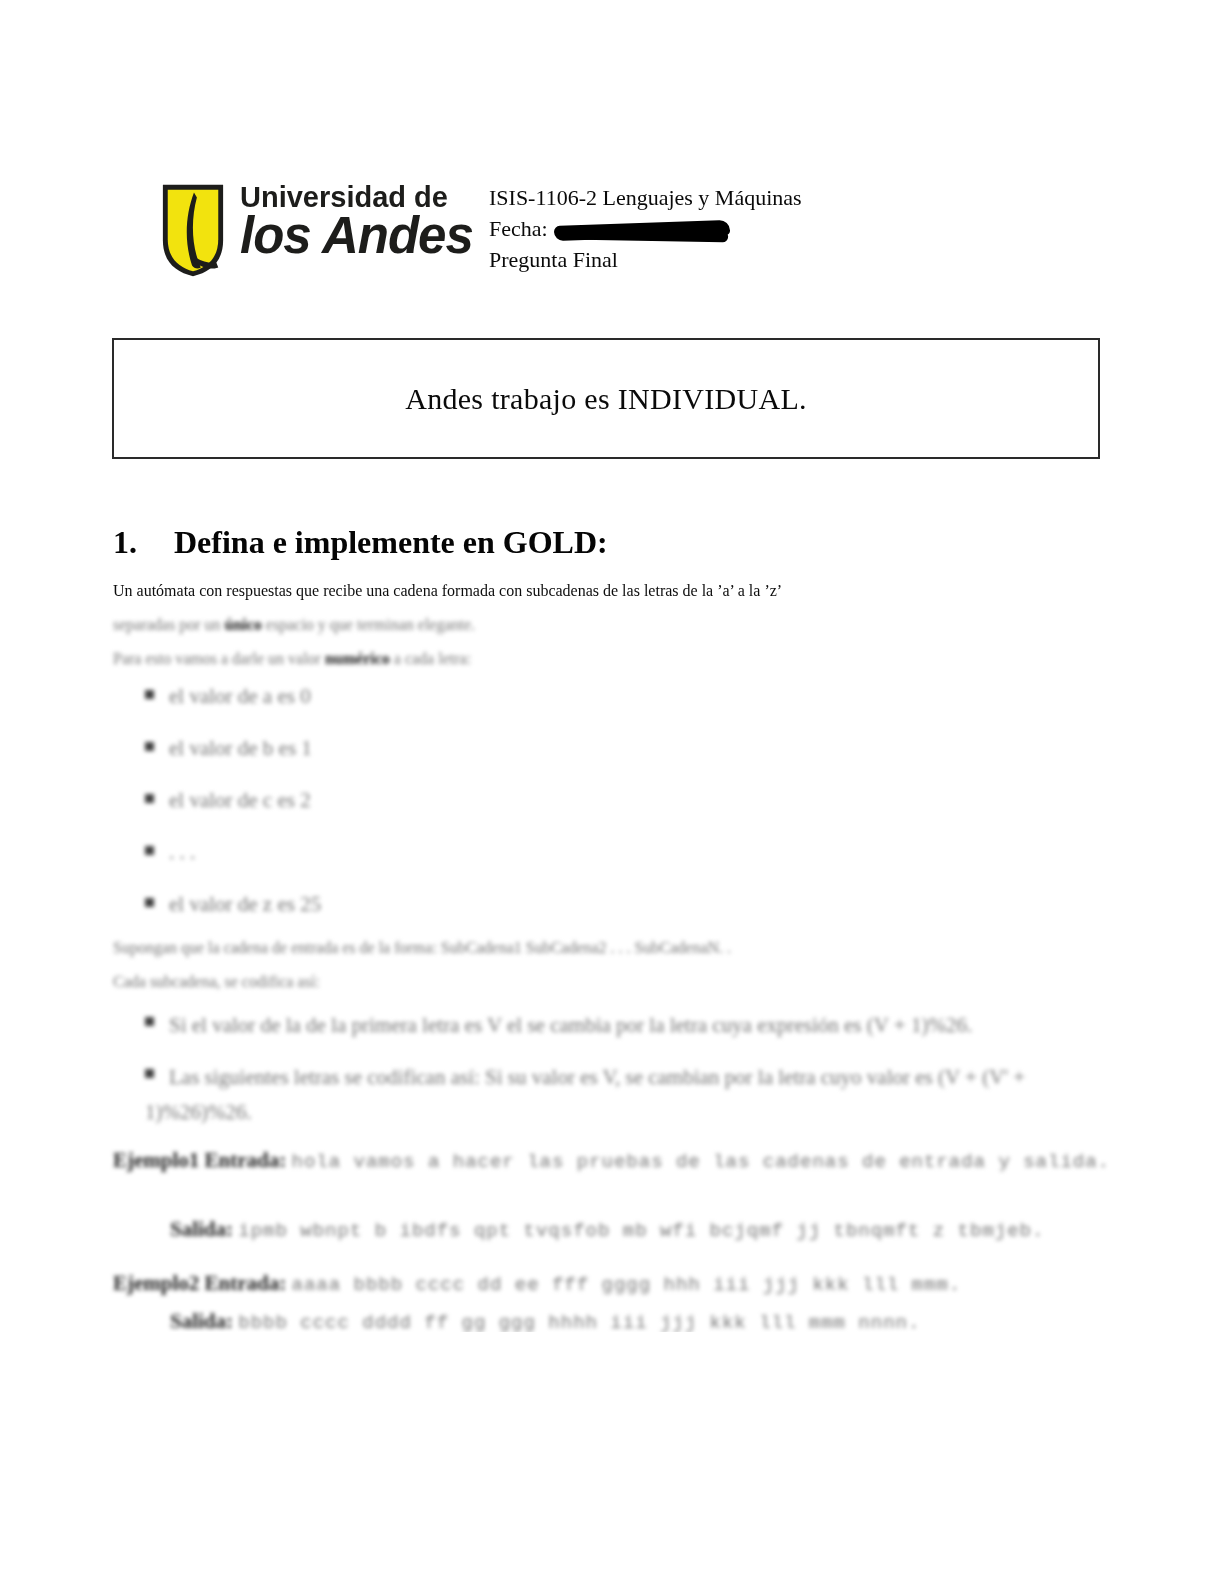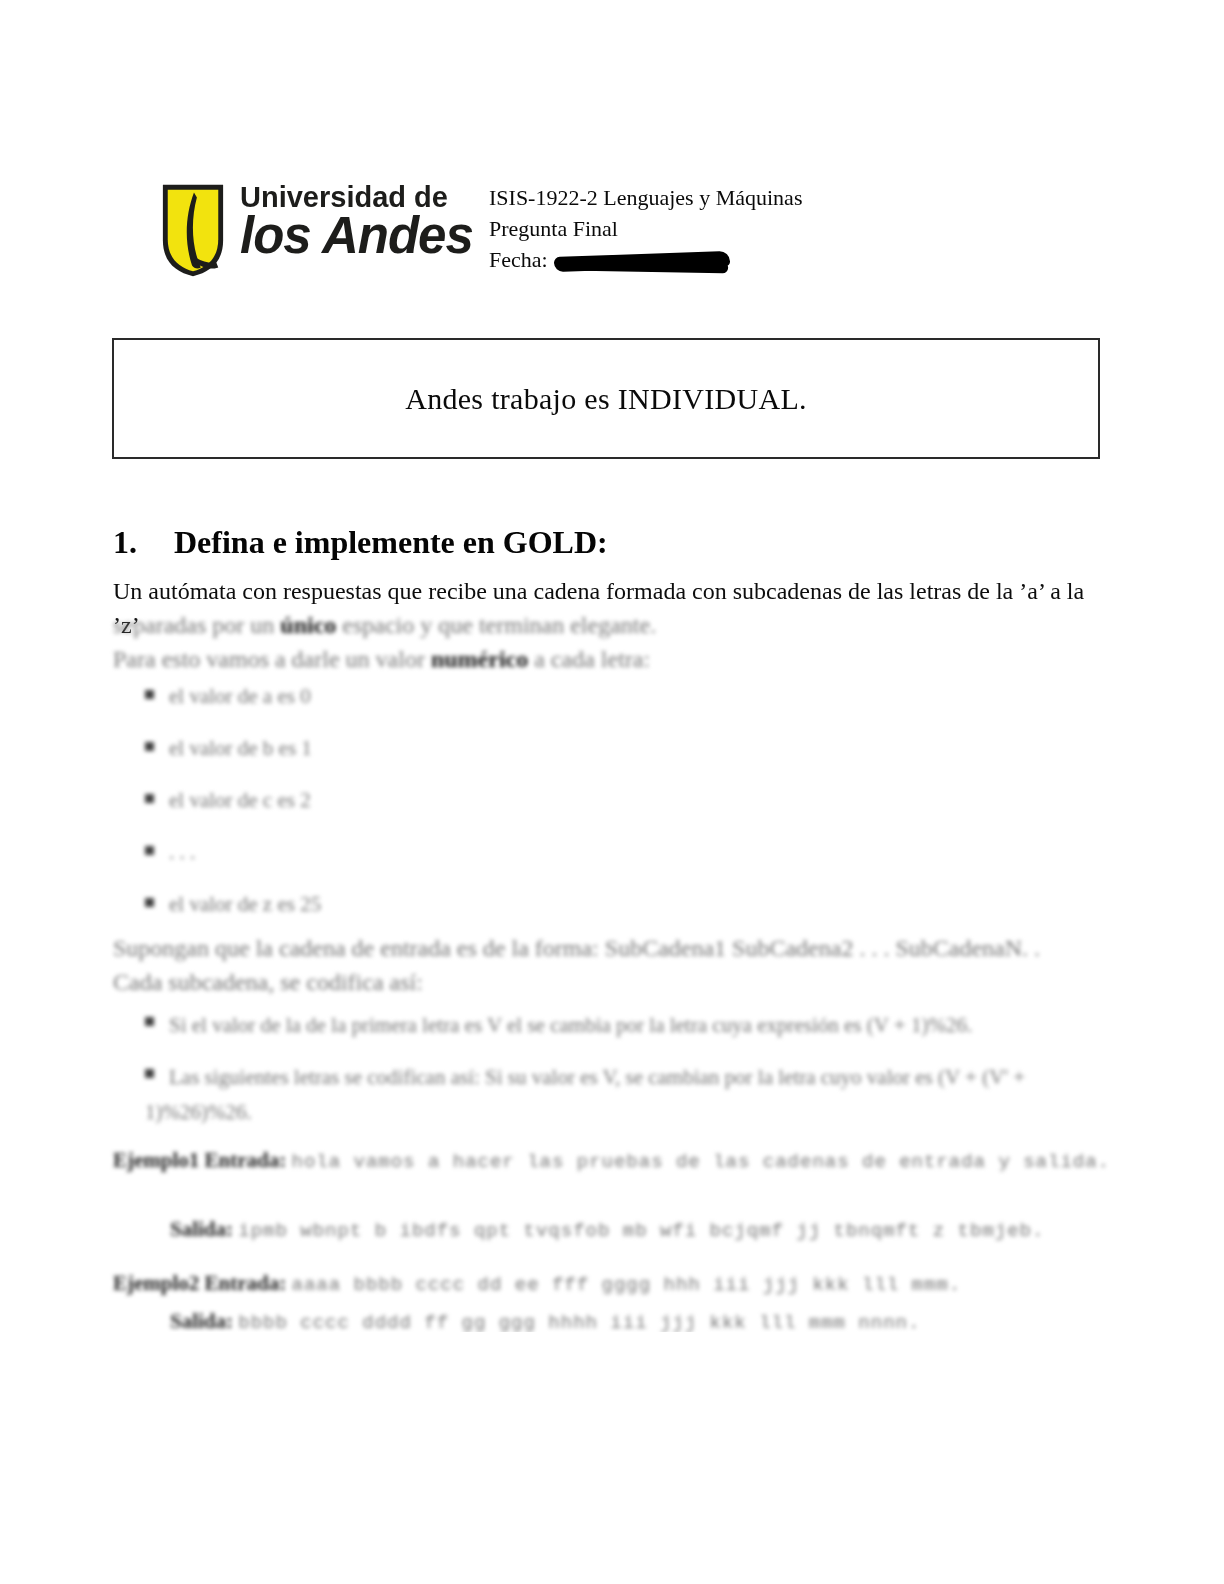--- a/index.html
+++ b/index.html
@@ -21,21 +21,21 @@
   
   .notice-box{width:984px;height:117px;border:2px solid #2a2a2a;
           display:flex;align-items:center;justify-content:center;}
   .notice-text{font-size:30px;letter-spacing:.3px;color:#0a0a0a;}
 
   
   .sec-head{font-size:32px;font-weight:bold;color:#050505;}
   .sec-num{display:inline-block;margin-right:37px;}
 
   
-  .body-line{font-size:24px;line-height:34px;color:#0d0d0d;}
+  .body-line{font-size:16px;line-height:34px;color:#0d0d0d;}
 
   
   .blur{filter:blur(2.3px);color:#767676;}
   .blur .smudge-bold{color:#141414;font-weight:bold;}
   .blur .lbl{color:#242424;font-weight:bold;}
   .mono{font-family:"Liberation Mono",monospace;font-size:19px;}
 
   
   .vlist{list-style:none;margin:0;padding:0;}
   .vlist li{margin-bottom:31px;font-size:21px;line-height:21px;}
@@ -61,25 +61,25 @@
       <path d="M36 11 C27 35 26 62 34 86 C36 89 40 90 43 88 C33 66 33 38 39 16 Z" fill="#1d1d1b"></path>
       <path d="M38 78 C45 82 52 84 59 83 L61 88 C52 91 44 88 37 83 Z" fill="#1d1d1b"></path>
     </svg>
     <div class="logo-text">
       <div class="logo-line1">Universidad de</div>
       <div class="logo-line2">los Andes</div>
     </div>
   </div>
 
   <div class="abs course-info" style="left:489px;top:182px;">
-    <div>ISIS-1922-2 Lenguajes y Máquinas</div>
-    <div>Pregunta Final</div>
+    <div>ISIS-1106-2 Lenguajes y Máquinas</div>
     <div>
       <span>Fecha:</span><span class="redact"></span>
     </div>
+    <div>Pregunta Final</div>
   </div>
 
   <div class="abs notice-box" style="left:112px;top:338px;">
     <span class="notice-text">Andes trabajo es INDIVIDUAL.</span>
   </div>
 
   <div class="abs sec-head" style="left:113px;top:524px;">
     <span class="sec-num">1.</span><span>Defina e implemente en GOLD:</span>
   </div>
 

